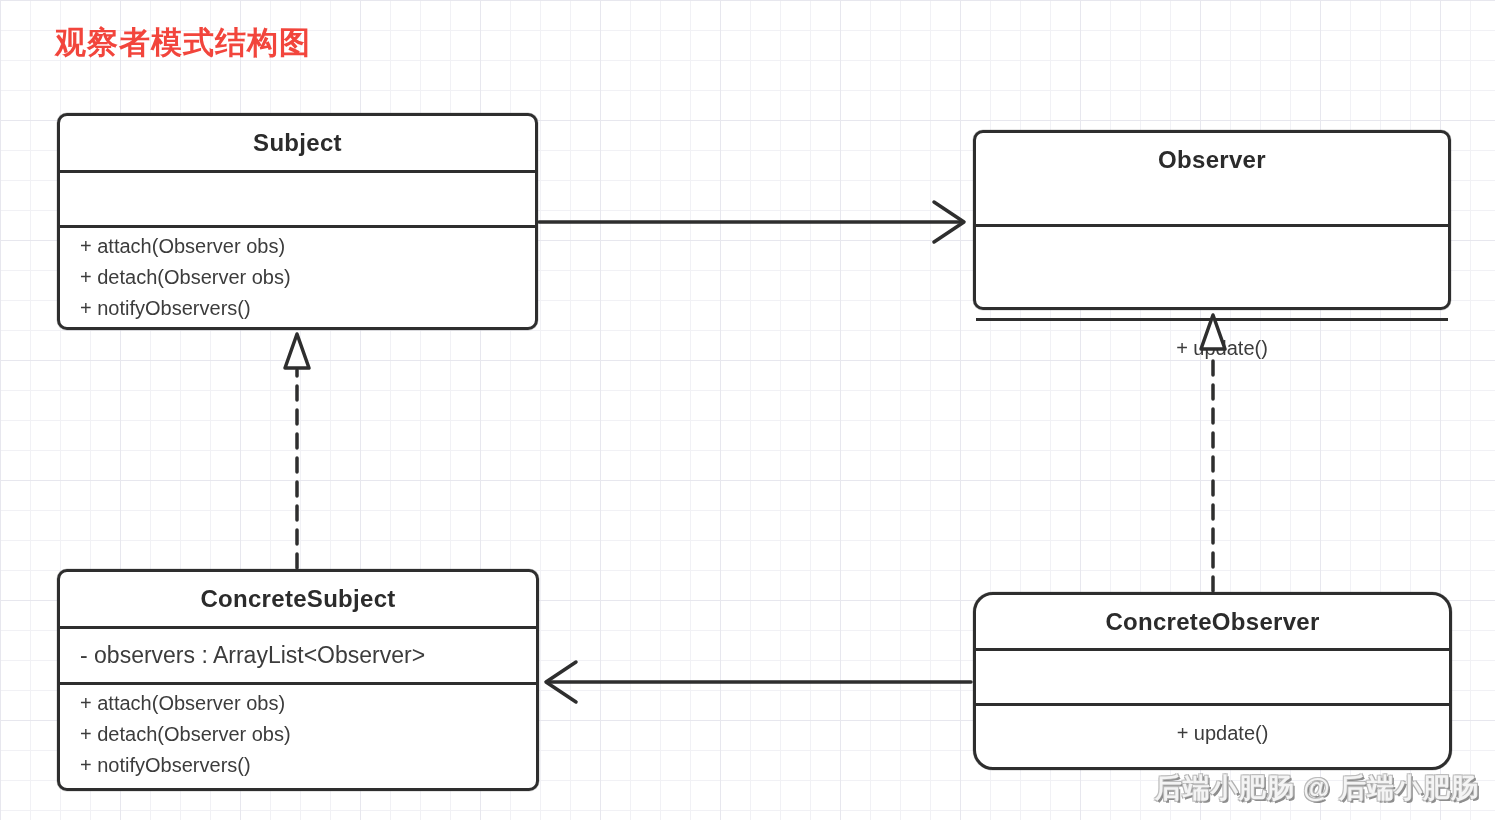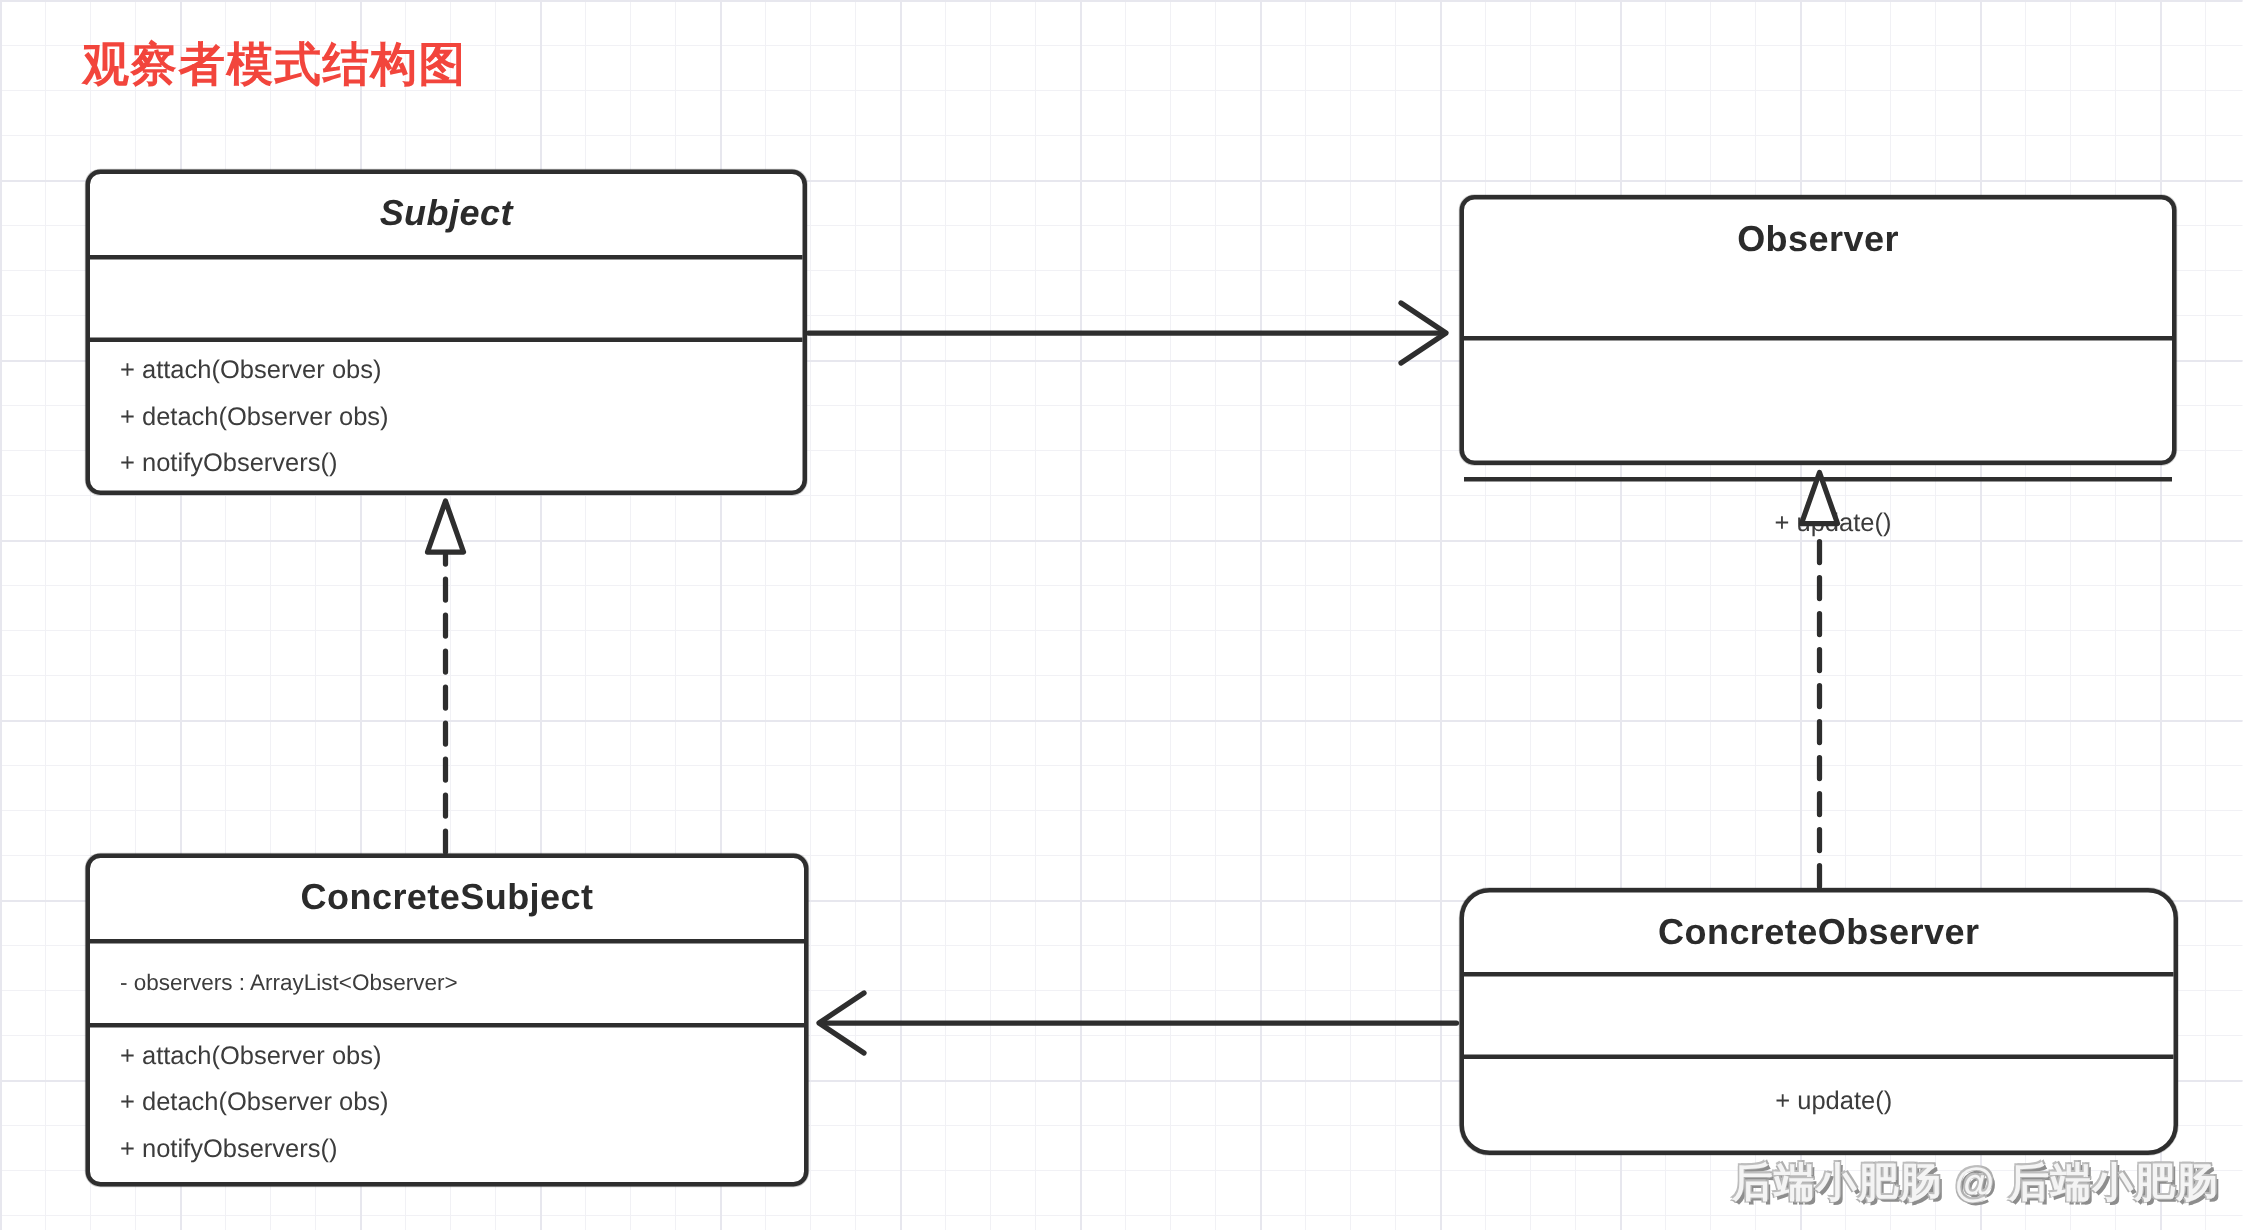--- a/index.html
+++ b/index.html
@@ -53,34 +53,34 @@
     justify-content: center;
     font-weight: 700;
     font-size: 24px;
     color: #2b2b2b;
     letter-spacing: 0.3px;
   }
   .attr-sec {
     display: flex;
     align-items: center;
     padding-left: 20px;
-    font-size: 15px;
+    font-size: 23px;
     color: #3c3c3c;
   }
   .method-sec {
     padding: 3px 0 0 20px;
-    font-size: 17px;
+    font-size: 20px;
     color: #3c3c3c;
   }
   .method-row { line-height: 31px; white-space: nowrap; }
   .method-sec.single { padding-top: 12px; text-align: center; }
 
   
   #box-subject           { left: 57px;  top: 113px; width: 481px; height: 217px; }
-  #box-subject .title-sec            { height: 54px; font-style: italic; }
+  #box-subject .title-sec            { height: 54px; }
   #box-subject .attr-sec             { height: 55px; }
   #box-observer          { left: 973px; top: 130px; width: 478px; height: 180px; gap: 37px; }
   #box-observer .title-sec           { height: 54px; }
   #box-observer .attr-sec            { height: 57px; }
   #box-concrete-subject  { left: 57px;  top: 569px; width: 482px; height: 222px; }
   #box-concrete-subject .title-sec   { height: 54px; }
   #box-concrete-subject .attr-sec    { height: 56px; }
   #box-concrete-observer { left: 973px; top: 592px; width: 479px; height: 178px; border-radius: 20px; }
   #box-concrete-observer .title-sec  { height: 53px; }
   #box-concrete-observer .attr-sec   { height: 55px; }

